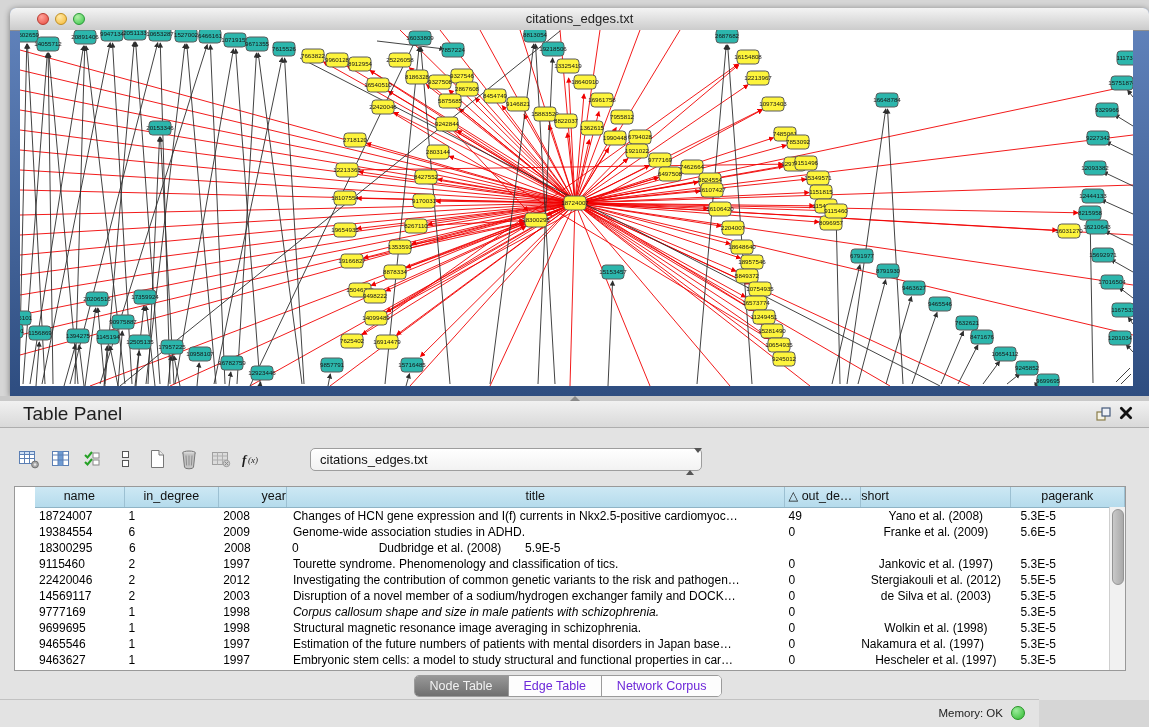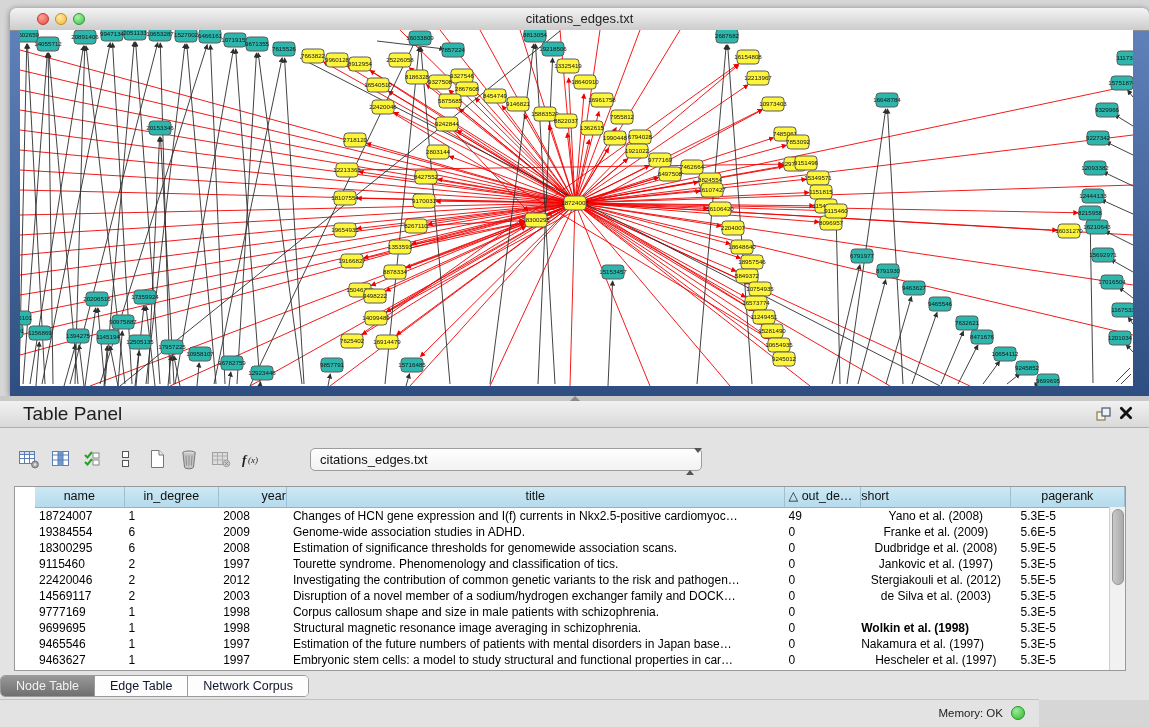--- a/index.html
+++ b/index.html
@@ -44,23 +44,23 @@
   .table-box{position:absolute;left:14px;top:58px;right:23px;height:183px;border:1px solid #999;background:#fff;overflow:hidden;padding-left:20px;}
   .thead{display:flex;height:20px;background:linear-gradient(#cde8f4,#b5dbec);border-bottom:1px solid #8fb3c5;}
   .th{box-sizing:border-box;border-right:1px solid #9cc0d2;font-size:12.5px;color:#111;line-height:19px;
     overflow:hidden;white-space:nowrap;}
   .trow{display:flex;height:16px;}
   .td{box-sizing:border-box;font-size:12px;color:#000;line-height:16px;overflow:hidden;white-space:nowrap;}
   .vscroll{position:absolute;right:0;top:20px;bottom:0;width:15px;background:#f1f1f1;border-left:1px solid #cfcfcf;}
   .vthumb{position:absolute;left:2px;top:2px;width:10px;height:74px;border-radius:6px;
     background:linear-gradient(90deg,#c9c9c9,#a9a9a9);border:1px solid #949494;}
 
-  .tabsbar{position:absolute;left:0;right:13px;top:247px;height:24px;display:flex;}
+  .tabsbar{position:absolute;left:0;right:13px;top:247px;height:24px;display:flex;justify-content:center;}
   .segment{display:flex;height:20px;border:1px solid #9b9b9b;border-radius:5px;overflow:hidden;background:#fff;}
-  .seg-btn{padding:0 15px;font-size:12.5px;line-height:20px;color:#0f172a;border-right:1px solid #9b9b9b;background:#fdfdfd;}
+  .seg-btn{padding:0 15px;font-size:12.5px;line-height:20px;color:#6d28d9;border-right:1px solid #9b9b9b;background:#fdfdfd;}
   .seg-btn:last-child{border-right:none;}
   .seg-btn.active{background:linear-gradient(#989898,#6f6f6f);color:#f2f2f2;}
 
   
   .statusbar{position:absolute;left:0;bottom:0;width:1039px;height:27px;background:#e3e3e3;border-top:1px solid #c2c2c2;}
   .mem-label{position:absolute;right:36px;top:7px;font-size:11.5px;color:#222;}
   .mem-dot{position:absolute;right:14px;top:6px;width:14px;height:14px;border-radius:50%;
     background:radial-gradient(circle at 35% 30%,#9cec9c,#2fb92f);border:1px solid #259325;box-sizing:border-box;}
 </style>
 </head>
@@ -659,21 +659,20 @@
             <span class="td" style="width: 68px; text-align: left; padding-left: 4px; box-sizing: border-box;">2009</span>
             <span class="td" style="width: 500px; text-align: left; padding-left: 6px; box-sizing: border-box;">Genome-wide association studies in ADHD.</span>
             <span class="td" style="width: 77px; text-align: left; padding-left: 4px; box-sizing: border-box;">0</span>
             <span class="td" style="width: 150px; text-align: center; padding-left: 0px; box-sizing: border-box;">Franke et al. (2009)</span>
             <span class="td" style="width: 115px; text-align: left; padding-left: 10px; box-sizing: border-box;">5.6E-5</span>
           </div>
           <div class="trow">
             <span class="td" style="width: 90px; text-align: left; padding-left: 4px; box-sizing: border-box;">18300295</span>
             <span class="td" style="width: 95px; text-align: left; padding-left: 4px; box-sizing: border-box;">6</span>
             <span class="td" style="width: 68px; text-align: left; padding-left: 4px; box-sizing: border-box;">2008</span>
-            <span class="td" style="width: 500px; text-align: left; padding-left: 6px; box-sizing: border-box;">Estimation of significance thresholds for genomewide association scans.</span>
             <span class="td" style="width: 77px; text-align: left; padding-left: 4px; box-sizing: border-box;">0</span>
             <span class="td" style="width: 150px; text-align: center; padding-left: 0px; box-sizing: border-box;">Dudbridge et al. (2008)</span>
             <span class="td" style="width: 115px; text-align: left; padding-left: 10px; box-sizing: border-box;">5.9E-5</span>
           </div>
           <div class="trow">
             <span class="td" style="width: 90px; text-align: left; padding-left: 4px; box-sizing: border-box;">9115460</span>
             <span class="td" style="width: 95px; text-align: left; padding-left: 4px; box-sizing: border-box;">2</span>
             <span class="td" style="width: 68px; text-align: left; padding-left: 4px; box-sizing: border-box;">1997</span>
             <span class="td" style="width: 500px; text-align: left; padding-left: 6px; box-sizing: border-box;">Tourette syndrome. Phenomenology and classification of tics.</span>
             <span class="td" style="width: 77px; text-align: left; padding-left: 4px; box-sizing: border-box;">0</span>
@@ -695,32 +694,32 @@
             <span class="td" style="width: 68px; text-align: left; padding-left: 4px; box-sizing: border-box;">2003</span>
             <span class="td" style="width: 500px; text-align: left; padding-left: 6px; box-sizing: border-box;">Disruption of a novel member of a sodium/hydrogen exchanger family and DOCK…</span>
             <span class="td" style="width: 77px; text-align: left; padding-left: 4px; box-sizing: border-box;">0</span>
             <span class="td" style="width: 150px; text-align: center; padding-left: 0px; box-sizing: border-box;">de Silva et al. (2003)</span>
             <span class="td" style="width: 115px; text-align: left; padding-left: 10px; box-sizing: border-box;">5.3E-5</span>
           </div>
           <div class="trow">
             <span class="td" style="width: 90px; text-align: left; padding-left: 4px; box-sizing: border-box;">9777169</span>
             <span class="td" style="width: 95px; text-align: left; padding-left: 4px; box-sizing: border-box;">1</span>
             <span class="td" style="width: 68px; text-align: left; padding-left: 4px; box-sizing: border-box;">1998</span>
-            <span class="td" style="width: 500px; text-align: left; padding-left: 6px; box-sizing: border-box;">Corpus callosum shape and size in male patients with schizophrenia.</span>
+            <span class="td" style="width: 500px; text-align: left; padding-left: 6px; box-sizing: border-box; font-style: italic;">Corpus callosum shape and size in male patients with schizophrenia.</span>
             <span class="td" style="width: 77px; text-align: left; padding-left: 4px; box-sizing: border-box;">0</span>
             <span class="td" style="width: 150px; text-align: center; padding-left: 0px; box-sizing: border-box; margin-top: 22px;">Tibbo et al. (1998)</span>
             <span class="td" style="width: 115px; text-align: left; padding-left: 10px; box-sizing: border-box;">5.3E-5</span>
           </div>
           <div class="trow">
             <span class="td" style="width: 90px; text-align: left; padding-left: 4px; box-sizing: border-box;">9699695</span>
             <span class="td" style="width: 95px; text-align: left; padding-left: 4px; box-sizing: border-box;">1</span>
             <span class="td" style="width: 68px; text-align: left; padding-left: 4px; box-sizing: border-box;">1998</span>
             <span class="td" style="width: 500px; text-align: left; padding-left: 6px; box-sizing: border-box;">Structural magnetic resonance image averaging in schizophrenia.</span>
             <span class="td" style="width: 77px; text-align: left; padding-left: 4px; box-sizing: border-box;">0</span>
-            <span class="td" style="width: 150px; padding-left: 0px; box-sizing: border-box; font-weight: bold;">Wolkin et al. (1998)</span>
+            <span class="td" style="width: 150px; text-align: center; padding-left: 0px; box-sizing: border-box;">Wolkin et al. (1998)</span>
             <span class="td" style="width: 115px; text-align: left; padding-left: 10px; box-sizing: border-box;">5.3E-5</span>
           </div>
           <div class="trow">
             <span class="td" style="width: 90px; text-align: left; padding-left: 4px; box-sizing: border-box;">9465546</span>
             <span class="td" style="width: 95px; text-align: left; padding-left: 4px; box-sizing: border-box;">1</span>
             <span class="td" style="width: 68px; text-align: left; padding-left: 4px; box-sizing: border-box;">1997</span>
             <span class="td" style="width: 500px; text-align: left; padding-left: 6px; box-sizing: border-box;">Estimation of the future numbers of patients with mental disorders in Japan base…</span>
             <span class="td" style="width: 77px; text-align: left; padding-left: 4px; box-sizing: border-box;">0</span>
             <span class="td" style="width: 150px; text-align: left; padding-left: 0px; box-sizing: border-box;">Nakamura et al. (1997)</span>
             <span class="td" style="width: 115px; text-align: left; padding-left: 10px; box-sizing: border-box;">5.3E-5</span>

